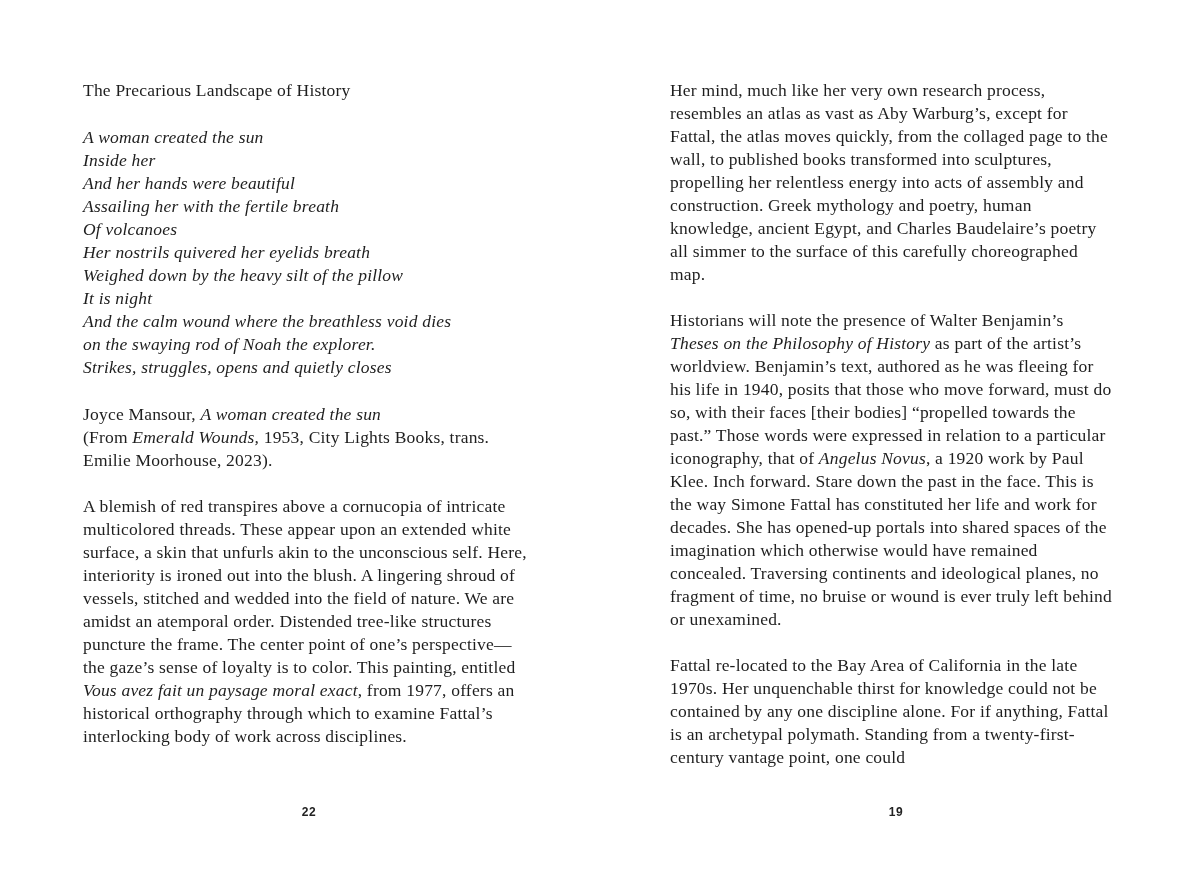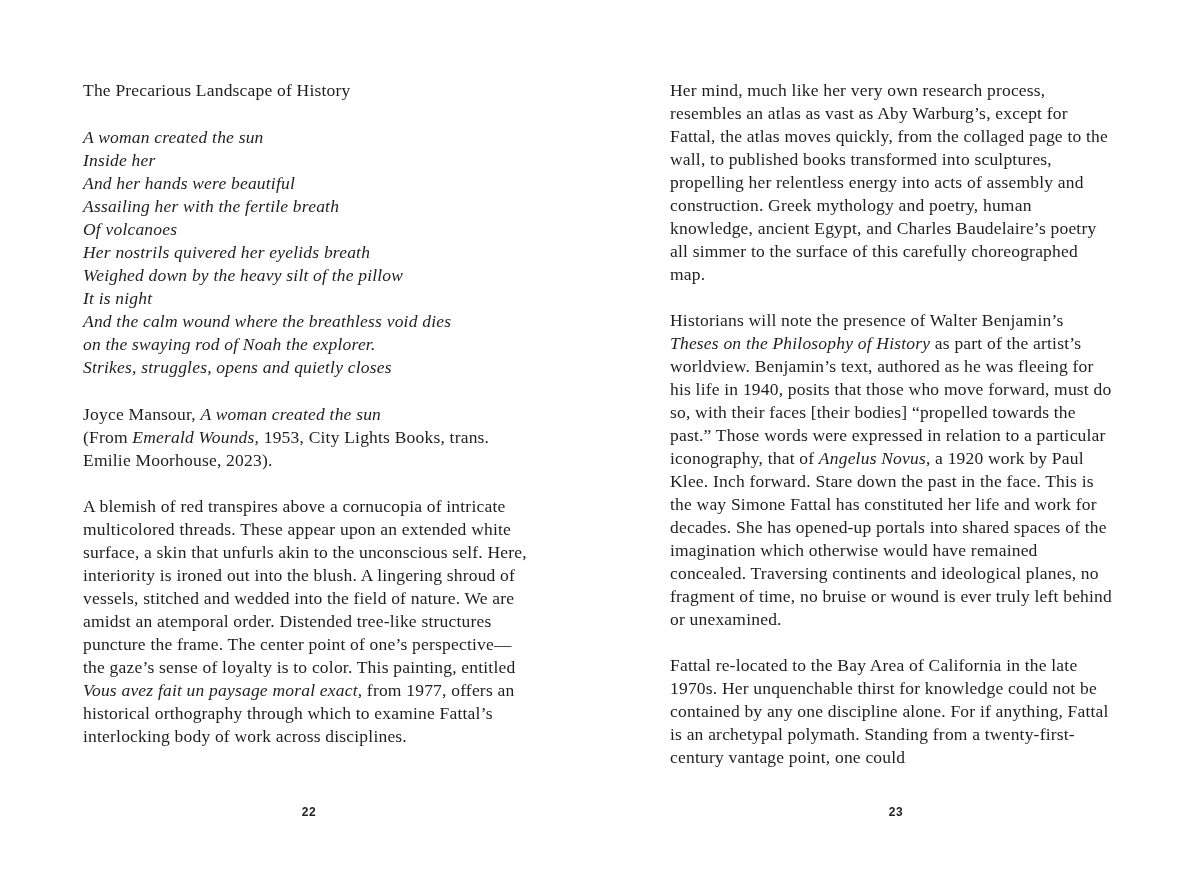--- a/index.html
+++ b/index.html
@@ -82,13 +82,13 @@
   <p class="para"><span>A blemish of red transpires above a cornucopia of intricate multicolored threads. These appear upon an extended white surface, a skin that unfurls akin to the unconscious self. Here, interiority is ironed out into the blush. A lingering shroud of vessels, stitched and wedded into the field of nature. We are amidst an atemporal order. Distended tree-like structures puncture the frame. The center point of one’s perspective—the gaze’s sense of loyalty is to color. This painting, entitled </span><em>Vous avez fait un paysage moral exact</em><span>, from 1977, offers an historical orthography through which to examine Fattal’s interlocking body of work across disciplines.</span></p>
 </div>
 
 <div class="page page-right">
   <p class="para"><span>Her mind, much like her very own research process, resembles an atlas as vast as Aby Warburg’s, except for Fattal, the atlas moves quickly, from the collaged page to the wall, to published books transformed into sculptures, propelling her relentless energy into acts of assembly and construction. Greek mythology and poetry, human knowledge, ancient Egypt, and Charles Baudelaire’s poetry all simmer to the surface of this carefully choreographed map.</span></p>
   <p class="para"><span>Historians will note the presence of Walter Benjamin’s </span><em>Theses on the Philosophy of History</em><span> as part of the artist’s worldview. Benjamin’s text, authored as he was fleeing for his life in 1940, posits that those who move forward, must do so, with their faces [their bodies] “propelled towards the past.” Those words were expressed in relation to a particular iconography, that of </span><em>Angelus Novus</em><span>, a 1920 work by Paul Klee. Inch forward. Stare down the past in the face. This is the way Simone Fattal has constituted her life and work for decades. She has opened-up portals into shared spaces of the imagination which otherwise would have remained concealed. Traversing continents and ideological planes, no fragment of time, no bruise or wound is ever truly left behind or unexamined.</span></p>
   <p class="para"><span>Fattal re-located to the Bay Area of California in the late 1970s. Her unquenchable thirst for knowledge could not be contained by any one discipline alone. For if anything, Fattal is an archetypal polymath. Standing from a twenty-first-century vantage point, one could</span></p>
 </div>
 
 <div class="page-number page-number-left">22</div>
-<div class="page-number page-number-right">23</div>
+<div class="page-number page-number-right">19</div>
 
 </body></html>

